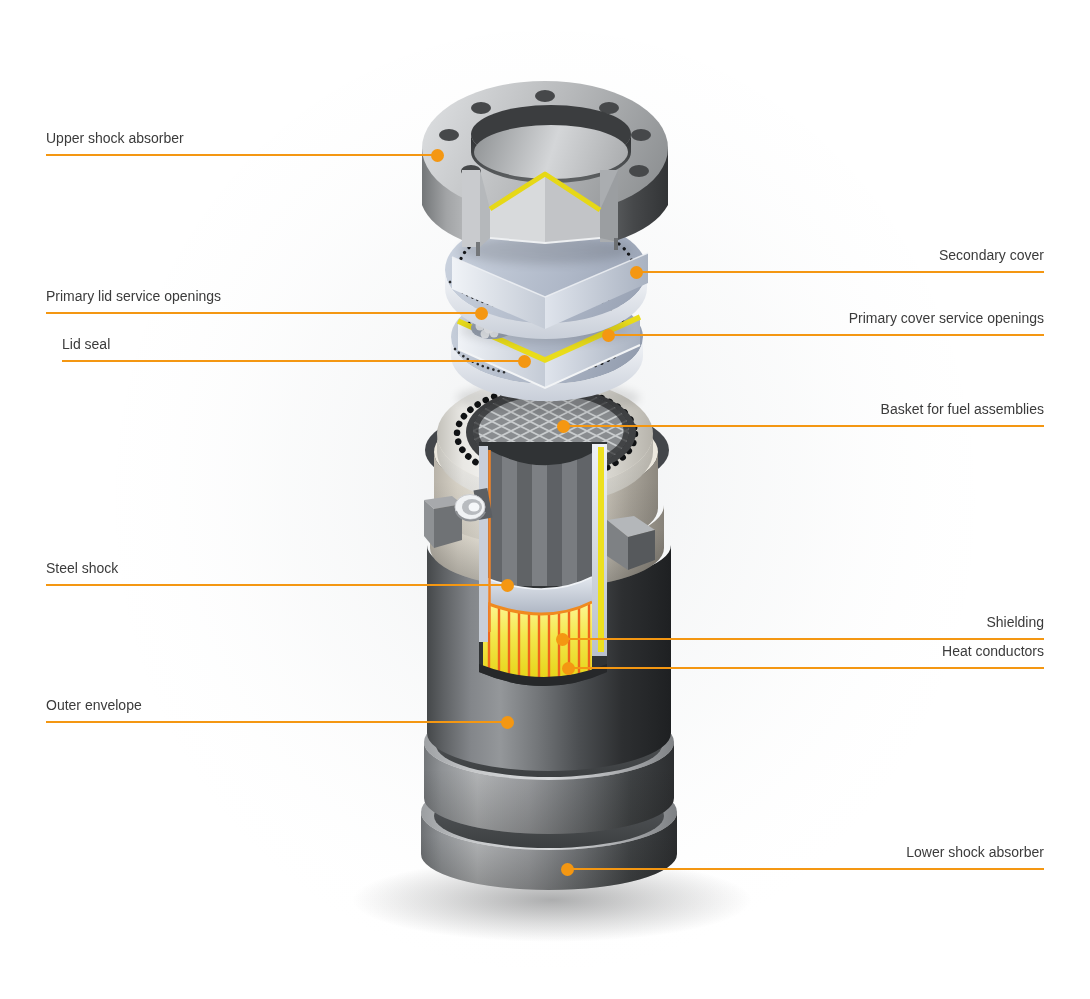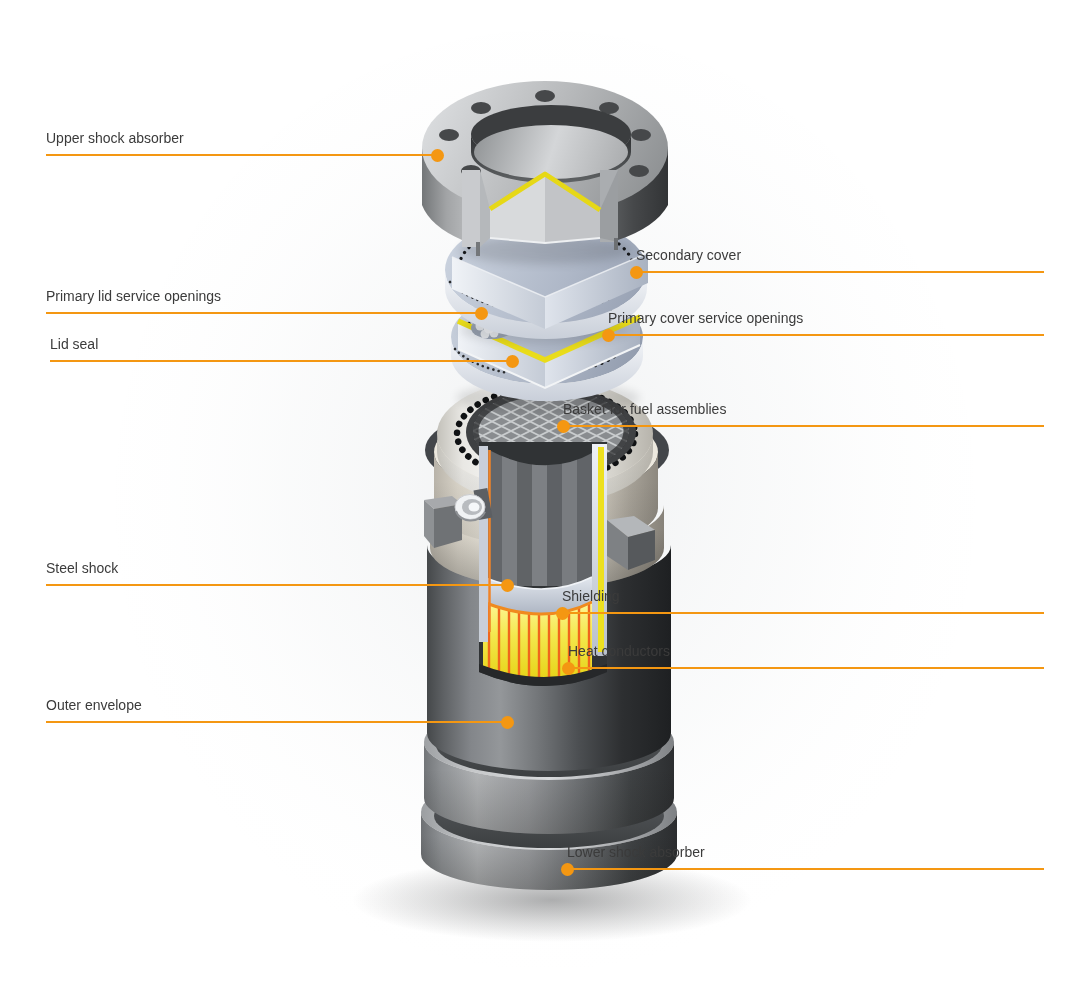--- a/index.html
+++ b/index.html
@@ -8,21 +8,21 @@
     background:#ffffff;
     font-family:"Liberation Sans","DejaVu Sans",sans-serif;
   }
   #stage{position:absolute;inset:0;}
   #cask-svg{position:absolute;left:0;top:0;}
   .callout{position:absolute;display:flex;flex-direction:column;z-index:5;}
   .callout .txt{
     font-size:14px;line-height:22px;color:#3b3b3b;margin:0 0 5px 0;
     white-space:nowrap;
   }
-  .callout.right .txt{}
+  .callout.right .txt{text-align:right;}
   .callout .line{position:relative;height:2px;background:var(--accent,#F49712);}
   .callout .dot{
     position:absolute;width:13px;height:13px;border-radius:50%;
     background:var(--accent,#F49712);top:-5.5px;
   }
   .callout.left .dot{right:-6px;}
   .callout.right .dot{left:-6px;}
 </style>
 </head>
 <body>
@@ -360,21 +360,21 @@
   <div class="line">
         <span class="dot"></span>
       </div>
 </div>
 <div class="callout left" style="top:285px;left:46px;width:436px">
   <span class="txt">Primary lid service openings</span>
   <div class="line">
         <span class="dot"></span>
       </div>
 </div>
-<div class="callout left" style="top:333px;left:50px;width:463px">
+<div class="callout left" style="top:333px;left:62px;width:463px">
   <span class="txt">Lid seal</span>
   <div class="line">
         <span class="dot"></span>
       </div>
 </div>
 <div class="callout left" style="top:557px;left:46px;width:462px">
   <span class="txt">Steel shock</span>
   <div class="line">
         <span class="dot"></span>
       </div>
@@ -397,21 +397,21 @@
   <div class="line">
         <span class="dot"></span>
       </div>
 </div>
 <div class="callout right" style="top:398px;right:46px;width:481px">
   <span class="txt">Basket for fuel assemblies</span>
   <div class="line">
         <span class="dot"></span>
       </div>
 </div>
-<div class="callout right" style="top:585px;right:46px;width:482px">
+<div class="callout right" style="top:611px;right:46px;width:482px">
   <span class="txt">Shielding</span>
   <div class="line">
         <span class="dot"></span>
       </div>
 </div>
 <div class="callout right" style="top:640px;right:46px;width:476px">
   <span class="txt">Heat conductors</span>
   <div class="line">
         <span class="dot"></span>
       </div>

